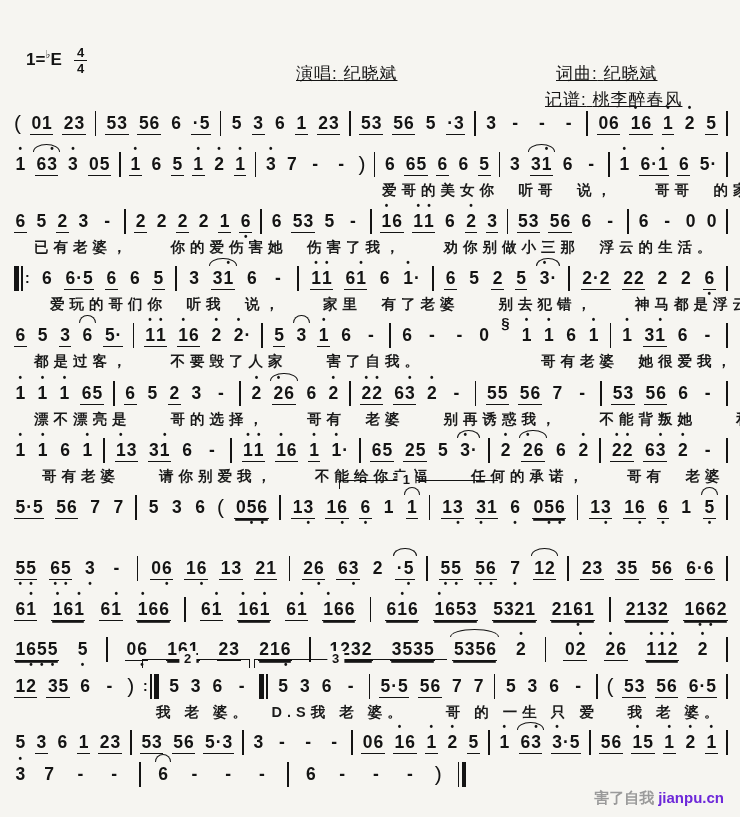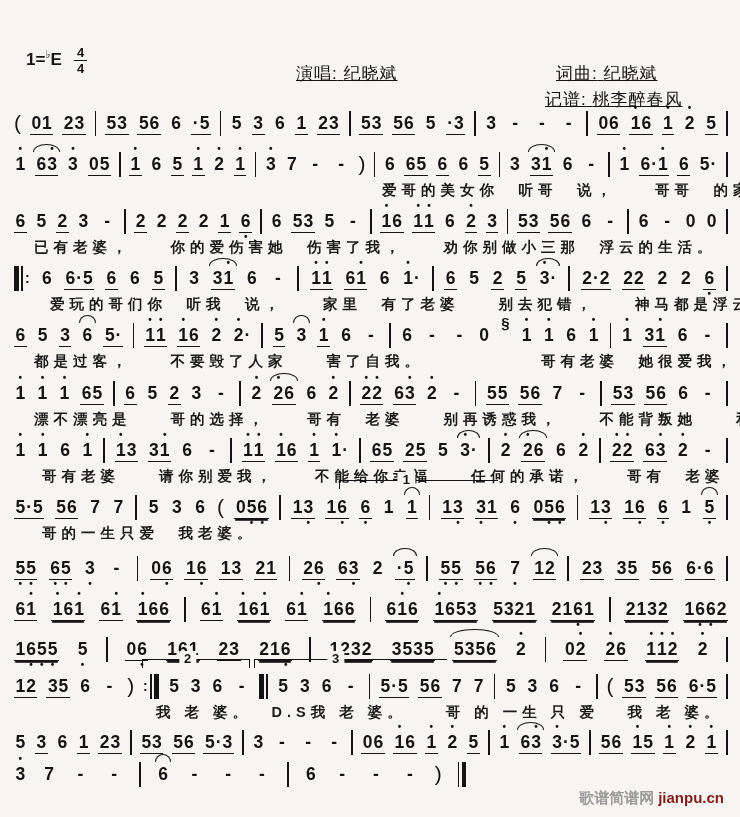--- a/index.html
+++ b/index.html
@@ -42,21 +42,21 @@
   .par{font-size:21px;font-weight:400;line-height:22px;}
   .segno{position:relative;top:-13px;font-size:15px;font-weight:700;margin:0 1px;}
   .volta{position:absolute;top:-12px;height:8px;border-top:1.6px solid #141414;}
   .volta.vleft{border-left:1.6px solid #141414;}
   .volta.vboth{border-left:1.6px solid #141414;border-right:1.6px solid #141414;}
   .volta>span{position:absolute;top:-9px;left:42%;transform:translateX(-50%);
       background:#f6f5f1;padding:0 5px;font-size:13px;font-weight:700;}
   
   .promo{position:absolute;top:789px;left:20px;font-size:14.5px;font-weight:700;color:#2a2a2a;letter-spacing:0.5px;}
   .sitemark{position:absolute;top:789px;right:16px;font-size:15px;font-weight:700;color:#9a9a9a;}
-  .sitemark .dom{color:#7f1d1d;margin-left:4px;}
+  .sitemark .dom{color:#6d28d9;margin-left:4px;}
 </style>
 </head>
 <body>
 
 <div class="page">
 
 
   <div class="keysig">
     <span>1=</span><sup>♭</sup><span>E</span><span class="frac"><span class="fn">4</span><span class="fd">4</span></span>
   </div>
@@ -451,21 +451,20 @@
           </span>
           <span class="tok u"><span class="run"><span class="n">1</span><span class="n">3<i class="lo on">•</i></span></span></span>
           <span class="tok u"><span class="run"><span class="n">1</span><span class="n">6<i class="lo on">•</i></span></span></span>
           <span class="tok u"><span class="run"><span class="n">6<i class="lo on">•</i></span></span></span>
           <span class="tok"><span class="run"><span class="n">1</span></span></span>
           <span class="tok arc u"><span class="run"><span class="n">5<i class="lo on">•</i></span></span></span>
           <span class="bar">
             <span class="bl"></span>
           </span>
         </div>
-        <div class="lyr" style="padding-left: 28px;">哥的一生只爱　我老婆。</div>
       </div>
       <div class="sys" style="top: 553px;">
         <div class="nrow">
           <span class="tok u"><span class="run"><span class="n">5<i class="lo on">•</i></span><span class="n">5<i class="lo on">•</i></span></span></span>
           <span class="tok u"><span class="run"><span class="n">6<i class="lo on">•</i></span><span class="n">5<i class="lo on">•</i></span></span></span>
           <span class="tok"><span class="run"><span class="n">3<i class="lo on">•</i></span></span></span>
           <span class="tok"><span class="run"><span class="n dash">-</span></span></span>
           <span class="bar">
             <span class="bl"></span>
           </span>
@@ -683,15 +682,15 @@
           <span class="par">)</span>
           <span class="bar">
             <span class="bl"></span>
             <span class="bl tk"></span>
           </span>
         </div>
       </div>
     </div>
 
   <div class="sitemark">
-    <span>歌谱简谱网</span><span class="dom">jianpu.cn</span>
+    <span>害了自我</span><span class="dom">jianpu.cn</span>
   </div>
 </div>
 
 </body></html>

